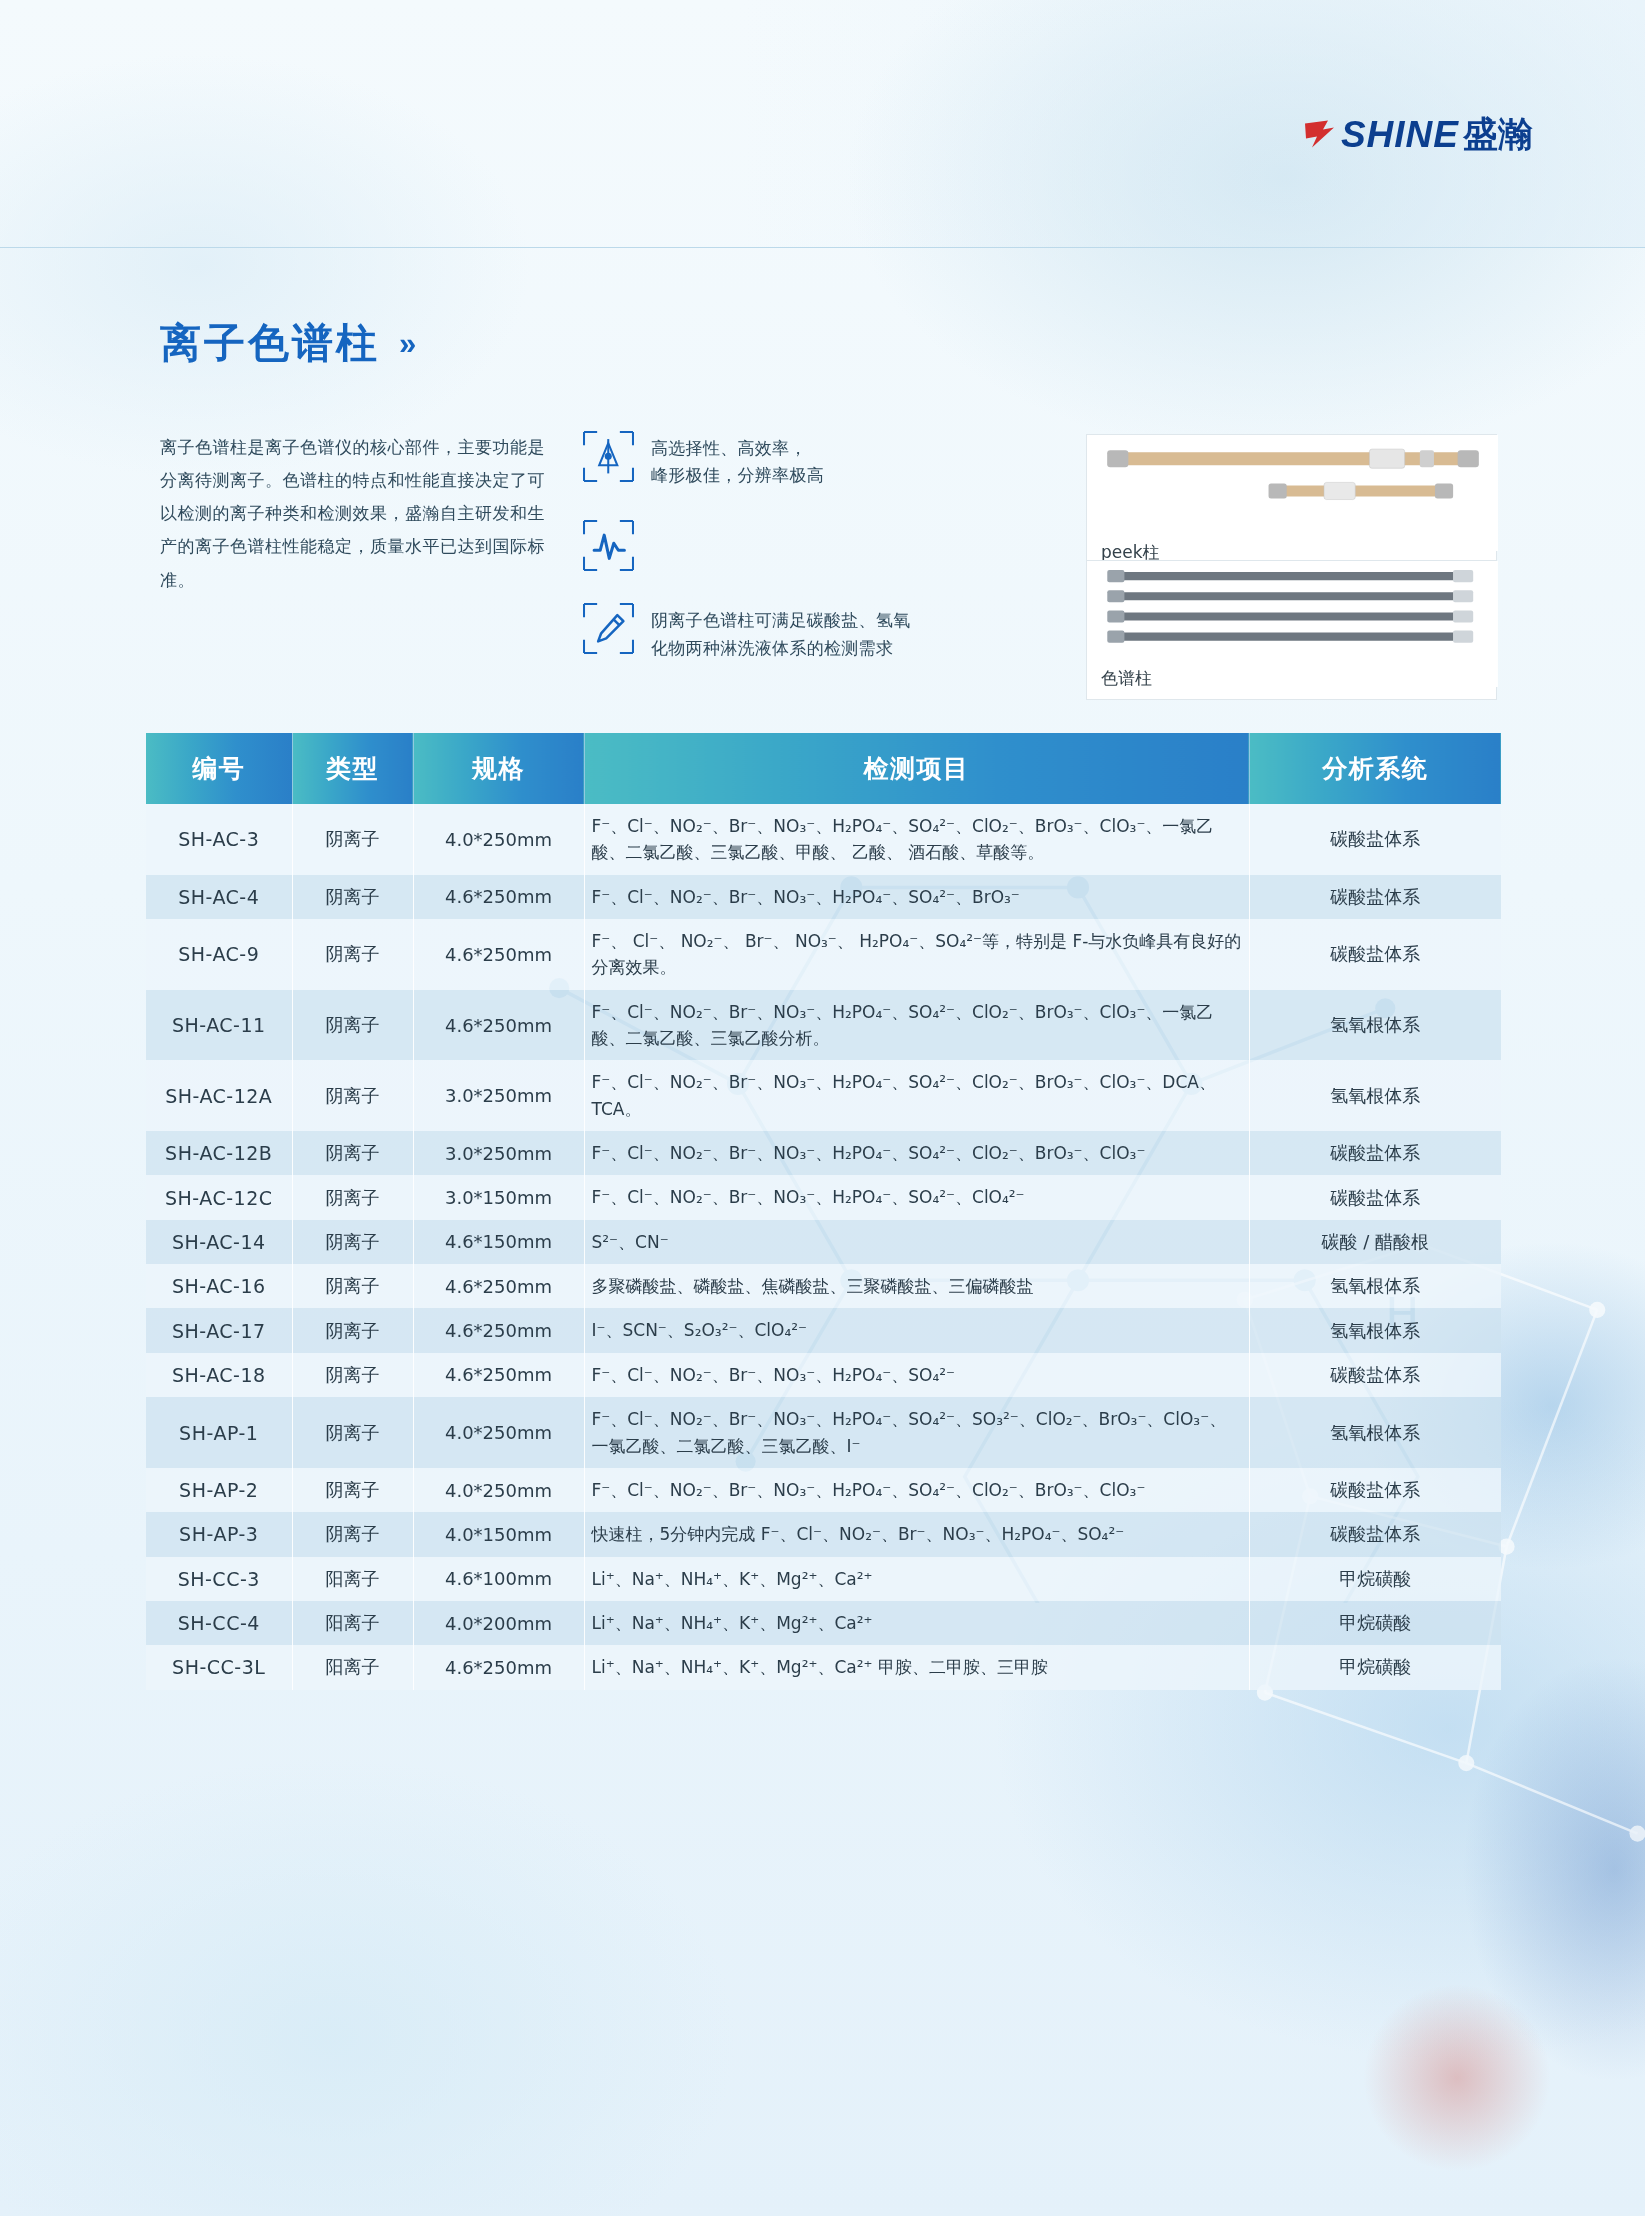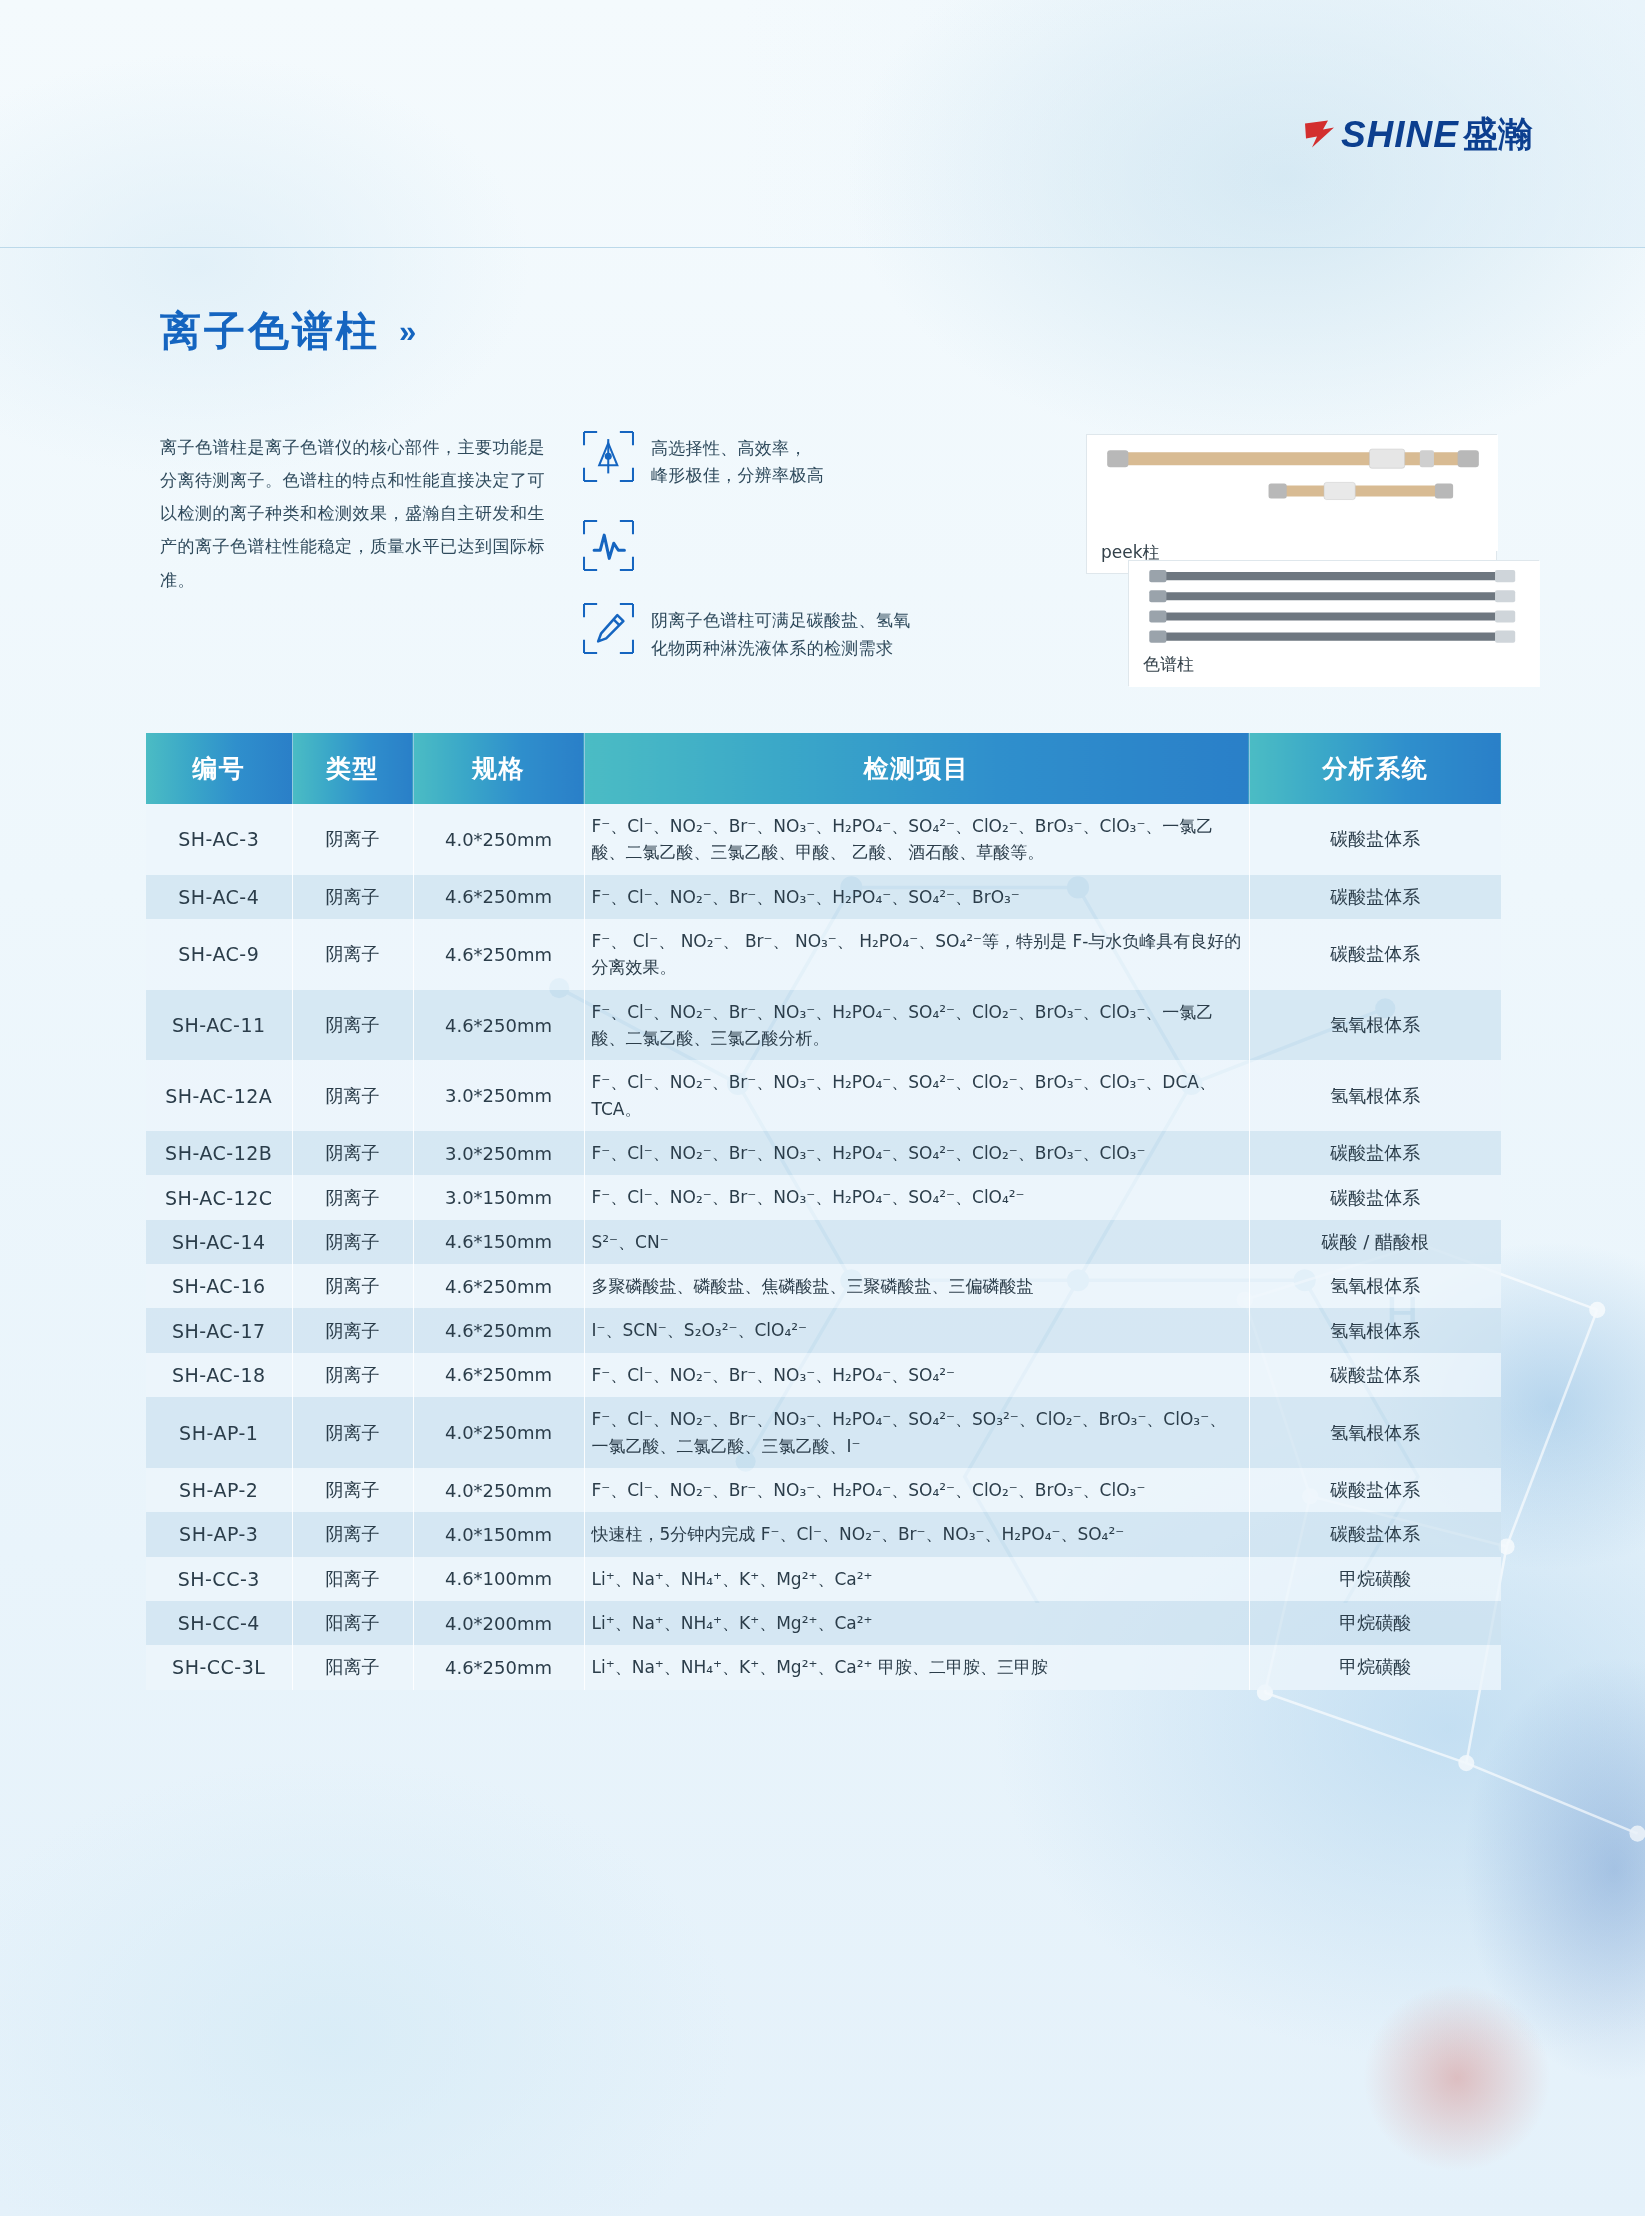--- a/index.html
+++ b/index.html
@@ -48,21 +48,21 @@
   .logo-mark { width:33px; height:31px; margin-right:5px; }
   .logo-shine {
     font-family:"Liberation Sans", sans-serif; font-weight:bold; font-style:italic;
     font-size:37px; letter-spacing:1px; color:#0c3f8f;
   }
   .logo-cn {
     font-family:"DejaVu Sans", sans-serif; font-weight:bold; font-size:35px; color:#0c3f8f; margin-left:4px;
   }
 
   
-  .title-row { position:absolute; left:160px; top:304px; display:flex; align-items:center; }
+  .title-row { position:absolute; left:160px; top:316px; display:flex; align-items:center; }
   .title-cn {
     font-family:"DejaVu Sans", sans-serif; font-weight:bold; font-size:41px; color:#1565c0; letter-spacing:3px;
   }
   .title-arrows { font-size:31px; color:#1565c0; margin-left:19px; font-weight:bold; }
 
   
   .intro {
     position:absolute; left:160px; top:431px; width:398px;
     font-family:"DejaVu Sans", sans-serif; font-size:17px; line-height:1.95; color:#2f4a5c; letter-spacing:0.5px;
   }
@@ -73,21 +73,21 @@
   .feature-icon { width:53px; height:53px; flex:0 0 53px; margin-right:16px; margin-top:-3px;}
   .feature-text {
     font-family:"DejaVu Sans", sans-serif; font-size:17px; line-height:1.6; color:#2f4a5c; letter-spacing:0.3px; padding-top:2px;
   }
 
   
   .photo {
     position:absolute; background:#ffffff; border:1px solid #dfe7ec;
   }
   .photo-peek { left:1086px; top:434px; width:411px; height:140px; }
-  .photo-col  { left:1086px; top:560px; width:411px; height:126px;margin-left:42px; }
+  .photo-col  { left:1086px; top:560px; width:411px; height:140px; }
   .photo-label {
     position:absolute; left:14px; bottom:9px;
     font-family:"DejaVu Sans", sans-serif; font-size:17px; color:#33414a;
   }
 
   
   .table-wrap {
     position:absolute; left:146px; top:733px; width:1355px;
   }
   table { border-collapse:collapse; width:100%; table-layout:fixed; }

